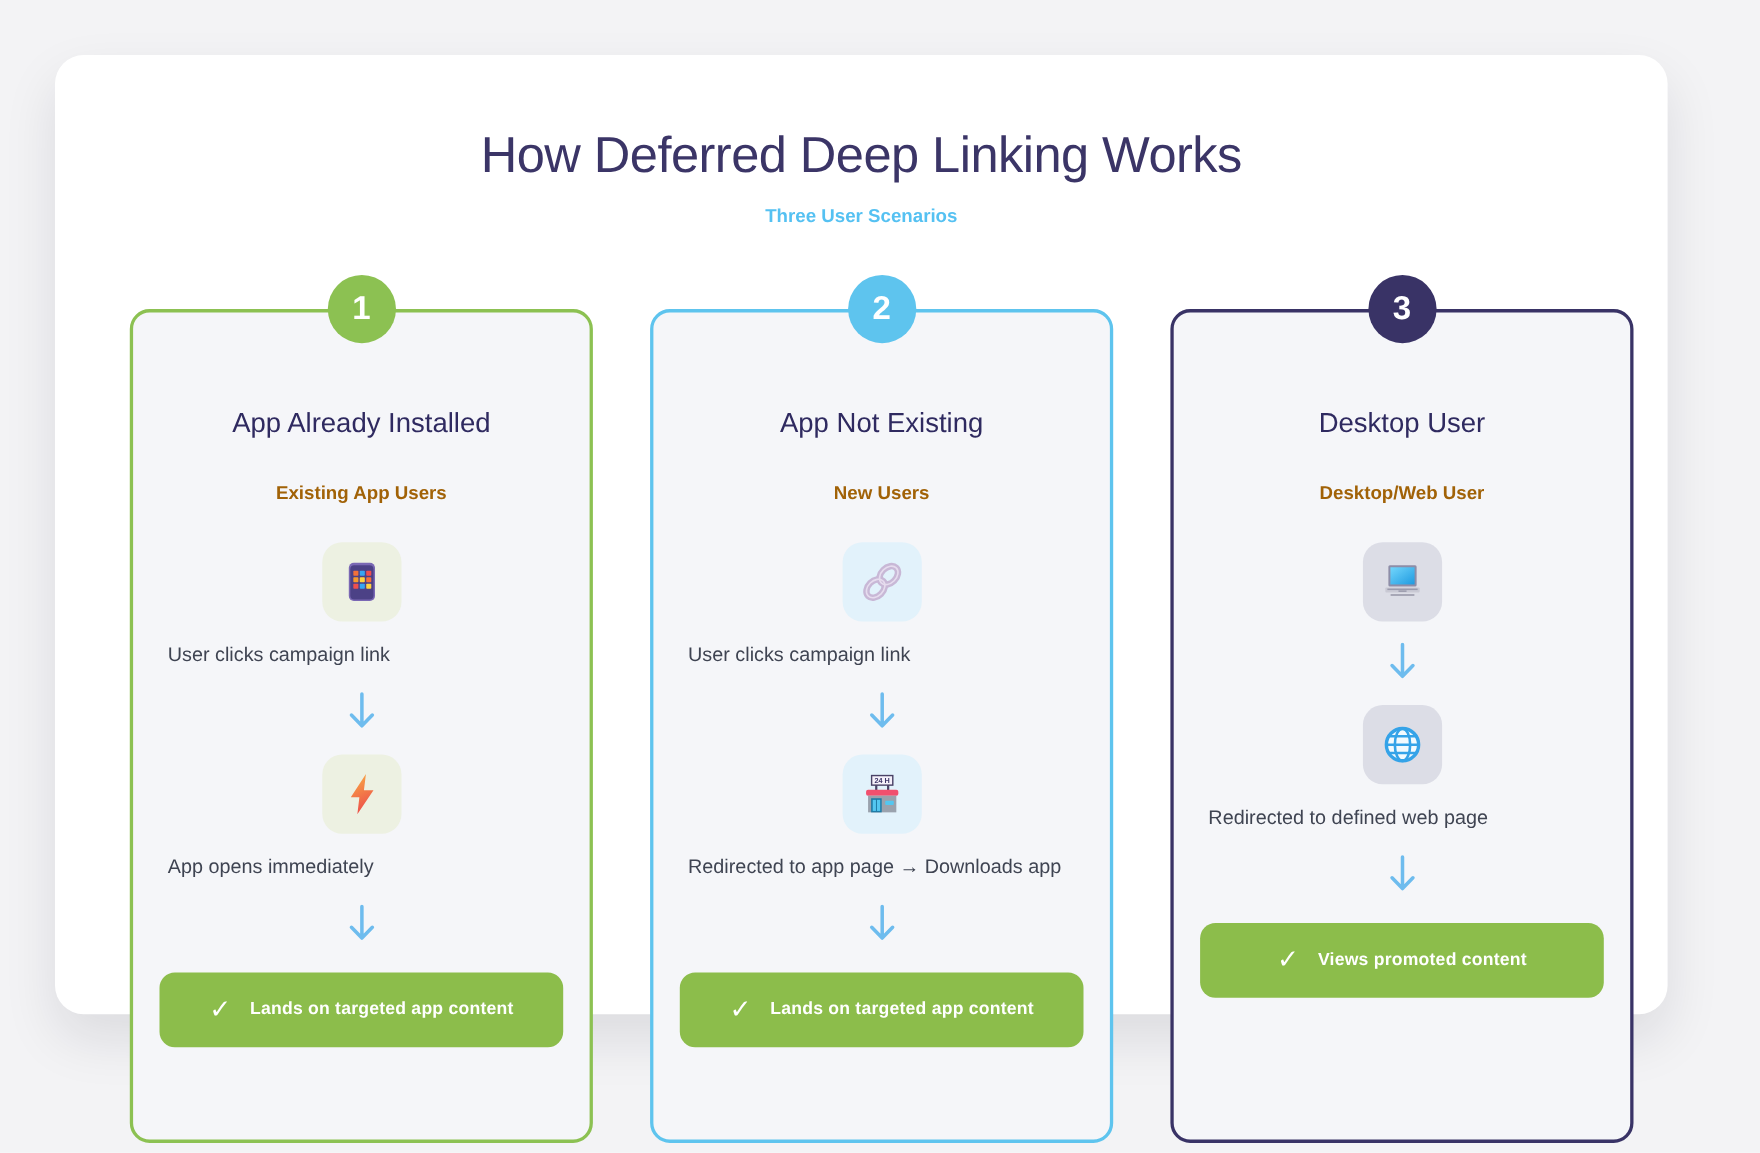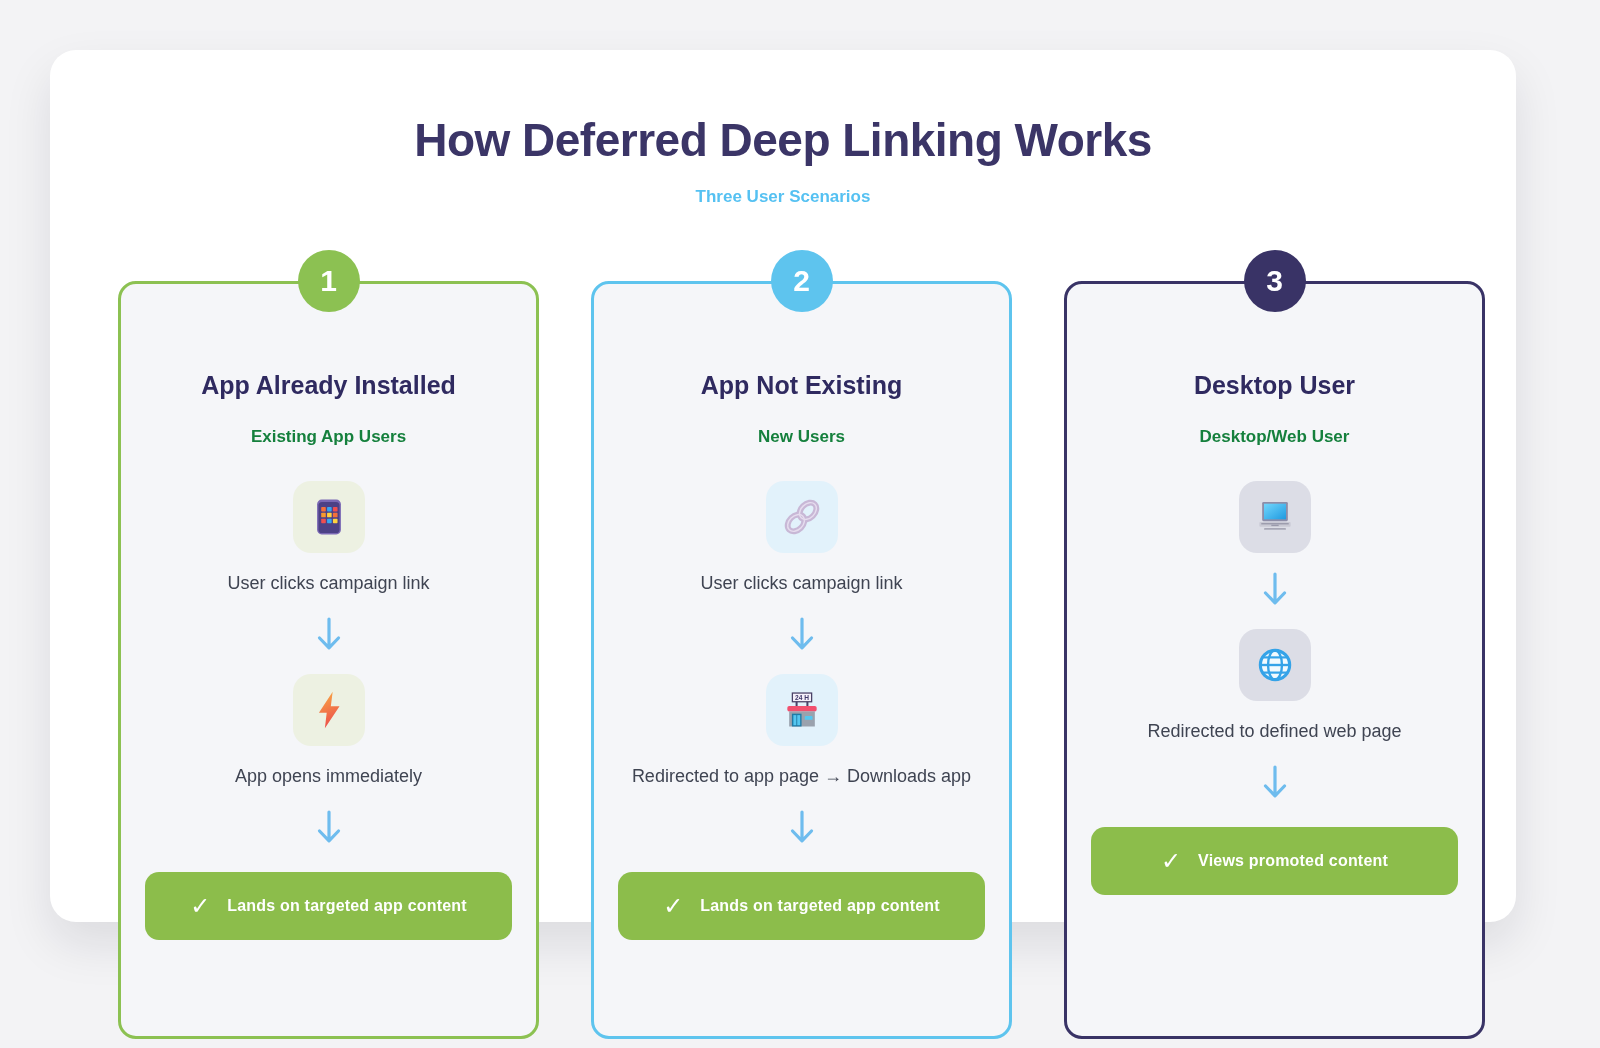--- a/index.html
+++ b/index.html
@@ -8,21 +8,21 @@
     background:#f3f3f5;
     font-family:"Liberation Sans","DejaVu Sans",sans-serif;
   }
   .panel{
     position:absolute;left:50px;top:50px;width:1466px;height:872px;
     background:#ffffff;border-radius:26px;
     box-shadow:0 22px 48px rgba(20,20,40,0.10);
   }
   .page-title{
     margin:0;padding-top:64px;text-align:center;
-    font-size:46px;line-height:52px;font-weight:700;letter-spacing:-0.5px;
+    font-size:46px;line-height:52px;font-weight:400;letter-spacing:-0.5px;
     color:#3b3567;
   }
   .page-subtitle{
     margin:16px 0 0 0;text-align:center;
     font-size:17px;line-height:30px;font-weight:700;
     color:#55c1f2;
   }
   .cards{
     position:absolute;left:118px;top:281px;
     display:flex;gap:52px;align-items:flex-start;
@@ -36,38 +36,38 @@
   }
   .badge{
     position:absolute;top:-34px;left:50%;transform:translateX(-50%);
     width:62px;height:62px;border-radius:50%;
     background:var(--accent);color:#ffffff;
     font-size:30px;font-weight:700;
     display:flex;align-items:center;justify-content:center;
   }
   .card-title{
     margin:86px 0 0 0;
-    font-size:25px;line-height:30px;font-weight:700;color:#2f2a60;
+    font-size:25px;line-height:30px;font-weight:400;color:#2f2a60;
     text-align:center;
   }
   .card-subtitle{
-    margin-top:27px;
-    font-size:17px;line-height:20px;font-weight:600;color:#15803d;
+    margin-top:39px;
+    font-size:17px;line-height:20px;font-weight:600;color:#a16207;
     text-align:center;
   }
   .icon-box{
     margin-top:34px;width:72px;height:72px;border-radius:18px;
     background:var(--iconbg);
     display:flex;align-items:center;justify-content:center;
   }
   .icon-box.second{margin-top:23px;}
   .step-label{
     margin-top:16px;width:352px;
     font-size:18px;line-height:29px;color:#3f4452;
-    text-align:center;
+    text-align:left;
   }
   .flow-arrow{
     margin-top:19px;height:34px;display:flex;justify-content:center;
   }
   .result-pill{
     margin-top:28px;width:367px;height:68px;border-radius:14px;
     background:#8cbd4b;
     display:flex;align-items:center;justify-content:center;gap:17px;
     color:#ffffff;
   }

